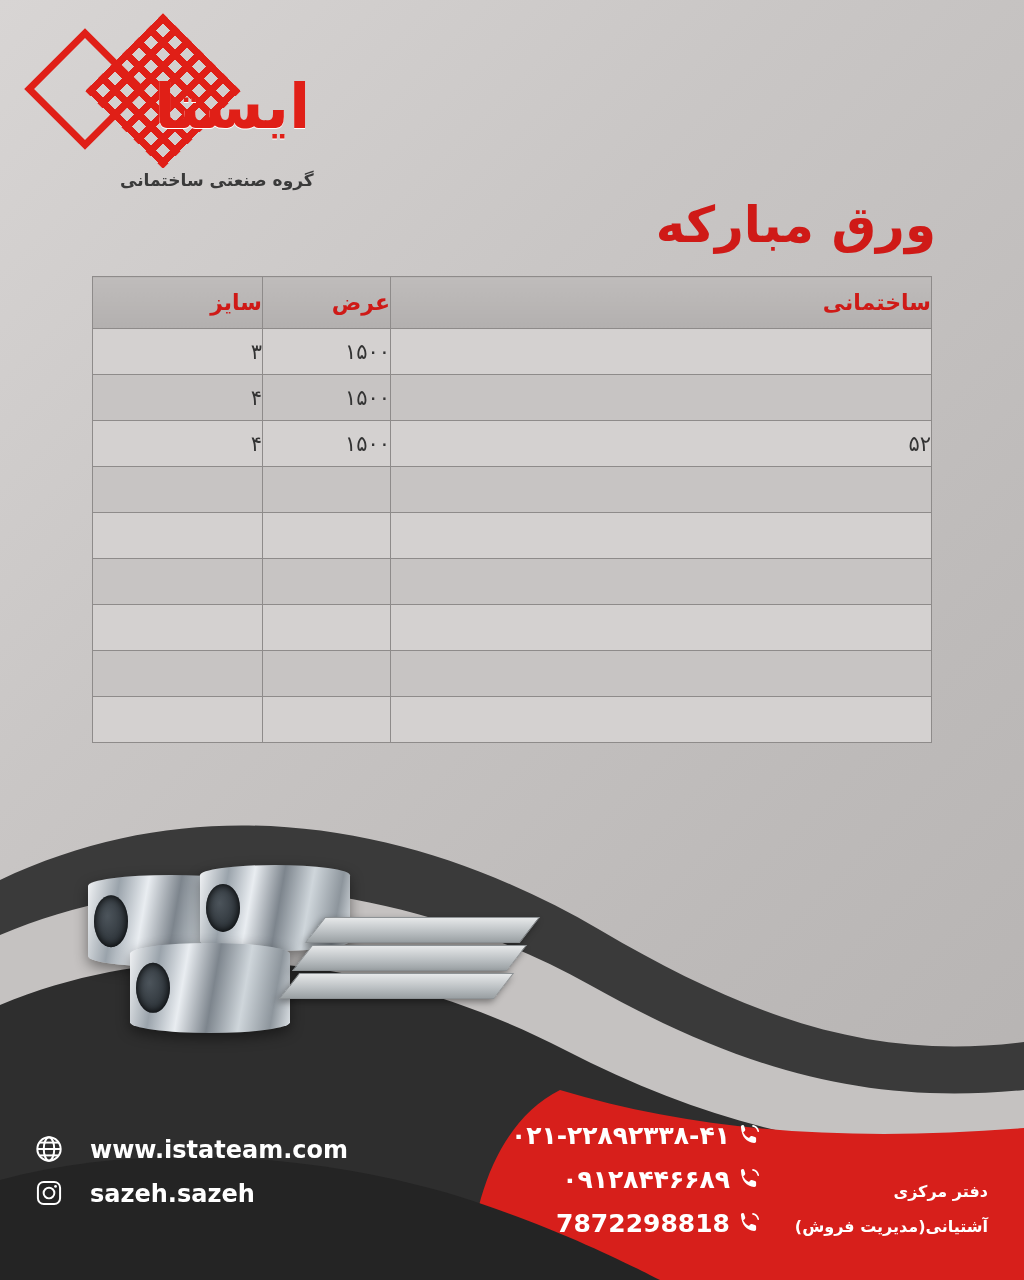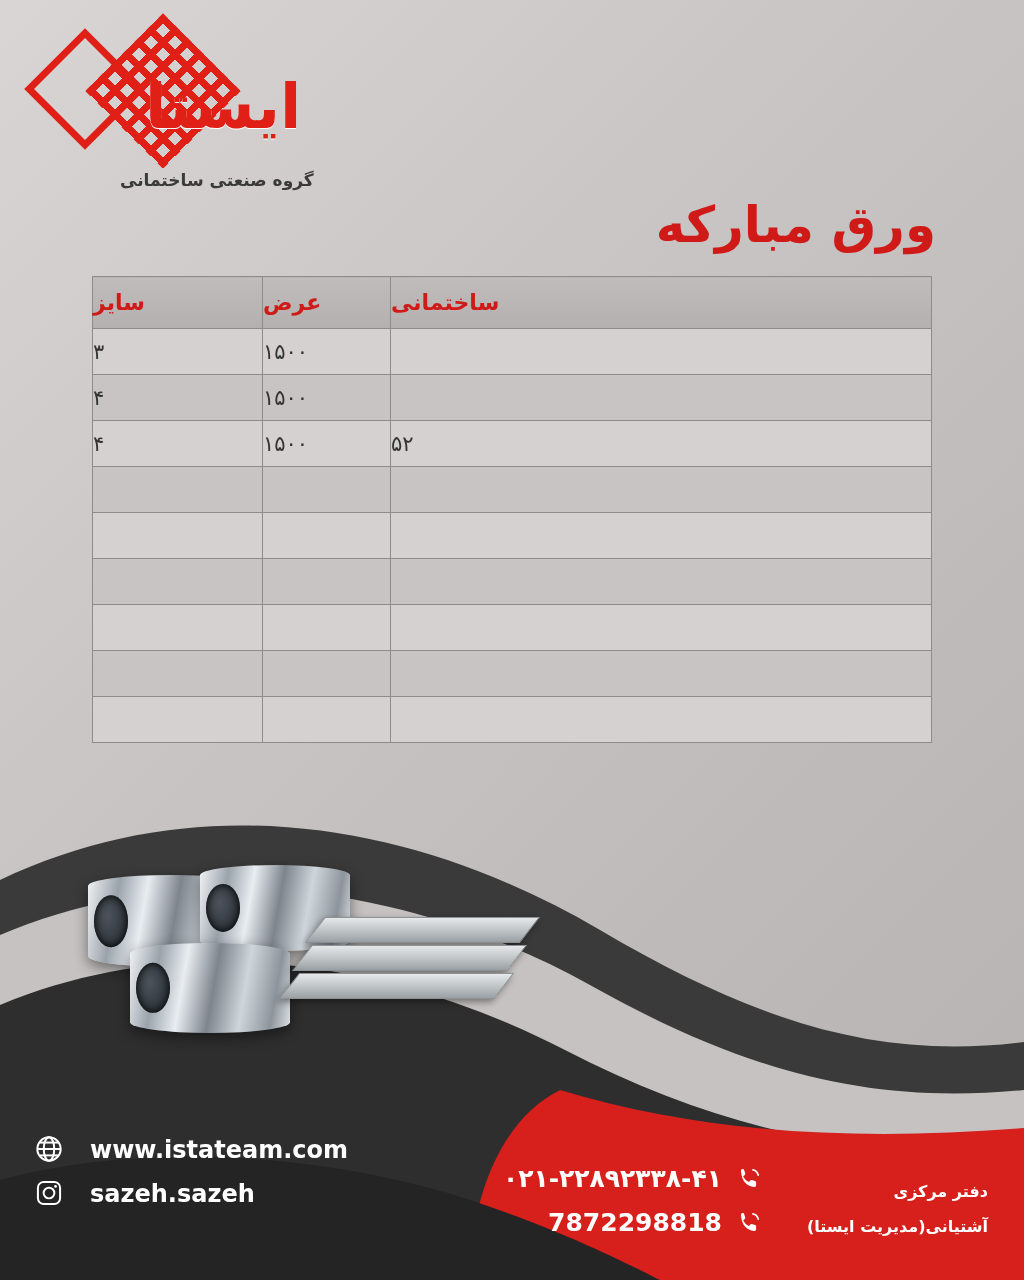--- a/index.html
+++ b/index.html
@@ -32,21 +32,21 @@
   }
   .logo-grid {
     position: absolute; top: 8px; left: 74px;
     width: 110px; height: 110px;
     transform: rotate(45deg);
     background-image:
       repeating-linear-gradient(to right, #e01f17 0 7px, transparent 7px 17px),
       repeating-linear-gradient(to bottom, #e01f17 0 7px, transparent 7px 17px);
   }
   .logo-word {
-    position: absolute; top: 52px; left: 121px;
+    position: absolute; top: 52px; left: 130px;
     font-size: 62px; font-weight: bold; color: #e01f17;
     letter-spacing: -2px;
     direction: rtl;
     text-shadow: 0 1px 0 #fff;
   }
   .logo-sub {
     position: absolute; top: 152px; left: 96px;
     font-size: 17px; font-weight: bold; color: #3a3a3a;
     direction: rtl; white-space: nowrap;
   }
@@ -64,21 +64,21 @@
     width: 840px;
   }
   table.spec {
     width: 840px; border-collapse: collapse;
     direction: rtl;
     table-layout: fixed;
   }
   table.spec th, table.spec td {
     border: 1px solid #8e8b8a;
     height: 46px;
-    text-align: left;
+    text-align: right;
     font-size: 21px;
     color: #333;
   }
   table.spec th {
     background: linear-gradient(180deg,#bfbcbb,#b3b0af);
     color: #cf1a17;
     font-weight: bold;
     font-size: 22px;
     height: 52px;
   }
@@ -127,21 +127,21 @@
   .web-block { position: absolute; left: 34px; bottom: 58px; width: 330px; }
   .web-row { display: flex; align-items: flex-end; gap: 26px; margin-bottom: 14px; direction: ltr; }
   .web-row span.txt { font-size: 24px; font-weight: bold; color: #fff; }
   .ic {
     width: 30px; height: 30px; flex: 0 0 30px;
     display: flex; align-items: center; justify-content: center;
   }
   .ic svg { width: 28px; height: 28px; }
 
   .phones { position: absolute; right: 260px; bottom: 28px; width: 300px; direction: rtl; }
-  .phone-row { display: flex; align-items: flex-start; gap: 12px; margin-bottom: 14px; justify-content: flex-start; }
+  .phone-row { display: flex; align-items: center; gap: 4px; margin-bottom: 14px; justify-content: flex-start; }
   .phone-row span.num { font-size: 25px; font-weight: bold; color: #fff; direction: ltr; }
   .labels { position: absolute; right: 36px; bottom: 28px; width: 230px; direction: rtl; text-align: right; }
   .labels div { font-size: 16px; font-weight: bold; color: #fff; margin-bottom: 16px; }
 </style>
 </head>
 <body>
 
 <div class="page">
 
   <div class="logo-block">
@@ -274,23 +274,32 @@
         </span>
         <span class="num">۰۲۱-۲۲۸۹۲۳۳۸-۴۱</span>
       </div>
       <div class="phone-row">
         <span class="ic">
           <svg viewBox="0 0 24 24" fill="#ffffff">
             <path d="M6.6 3.5c.6 0 1.1.4 1.3 1l.8 2.6c.2.6 0 1.2-.5 1.6l-1.2.9c1 2.2 2.8 4 5 5l.9-1.2c.4-.5 1-.7 1.6-.5l2.6.8c.6.2 1 .7 1 1.3v2.4c0 .9-.8 1.6-1.7 1.5C9.9 18.2 5.8 14.1 5.1 5.2 5 4.3 5.7 3.5 6.6 3.5z"></path>
             <path d="M15.4 4.2c2.3.5 4 2.2 4.5 4.5" fill="none" stroke="#ffffff" stroke-width="1.4" stroke-linecap="round"></path>
           </svg>
         </span>
+        <span class="num">۰۹۱۲۸۴۴۶۶۸۹</span>
+      </div>
+      <div class="phone-row">
+        <span class="ic">
+          <svg viewBox="0 0 24 24" fill="#ffffff">
+            <path d="M6.6 3.5c.6 0 1.1.4 1.3 1l.8 2.6c.2.6 0 1.2-.5 1.6l-1.2.9c1 2.2 2.8 4 5 5l.9-1.2c.4-.5 1-.7 1.6-.5l2.6.8c.6.2 1 .7 1 1.3v2.4c0 .9-.8 1.6-1.7 1.5C9.9 18.2 5.8 14.1 5.1 5.2 5 4.3 5.7 3.5 6.6 3.5z"></path>
+            <path d="M15.4 4.2c2.3.5 4 2.2 4.5 4.5" fill="none" stroke="#ffffff" stroke-width="1.4" stroke-linecap="round"></path>
+          </svg>
+        </span>
         <span class="num">7872298818</span>
       </div>
     </div>
 
     <div class="labels">
       <div>دفتر مرکزی</div>
-      <div>آشتیانی(مدیریت ایستا)</div>
+      <div>آشتیانی(مدیریت فروش)</div>
     </div>
 
   </div>
 </div>
 
 </body></html>

